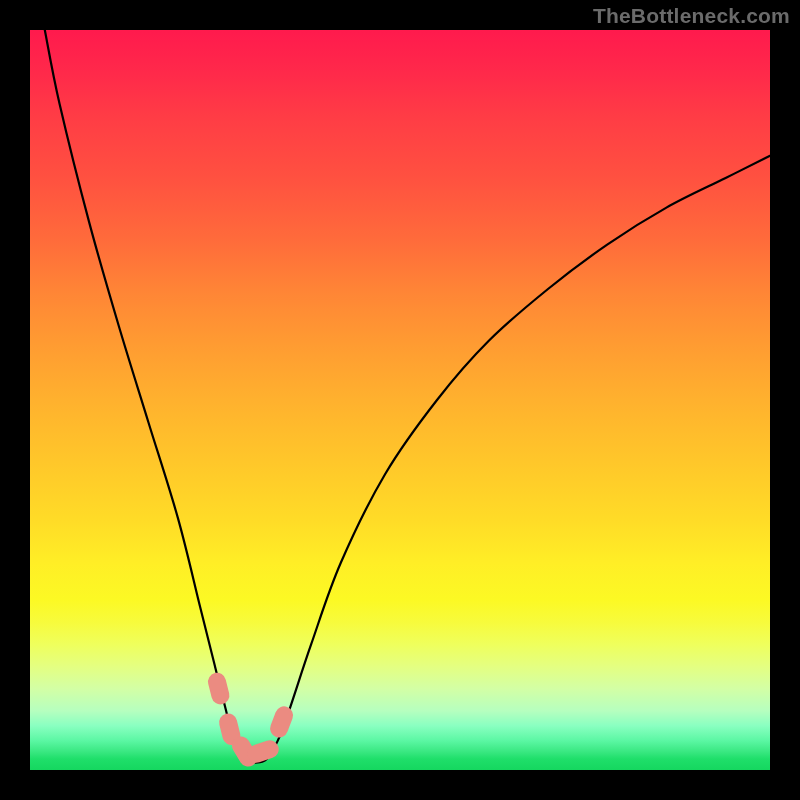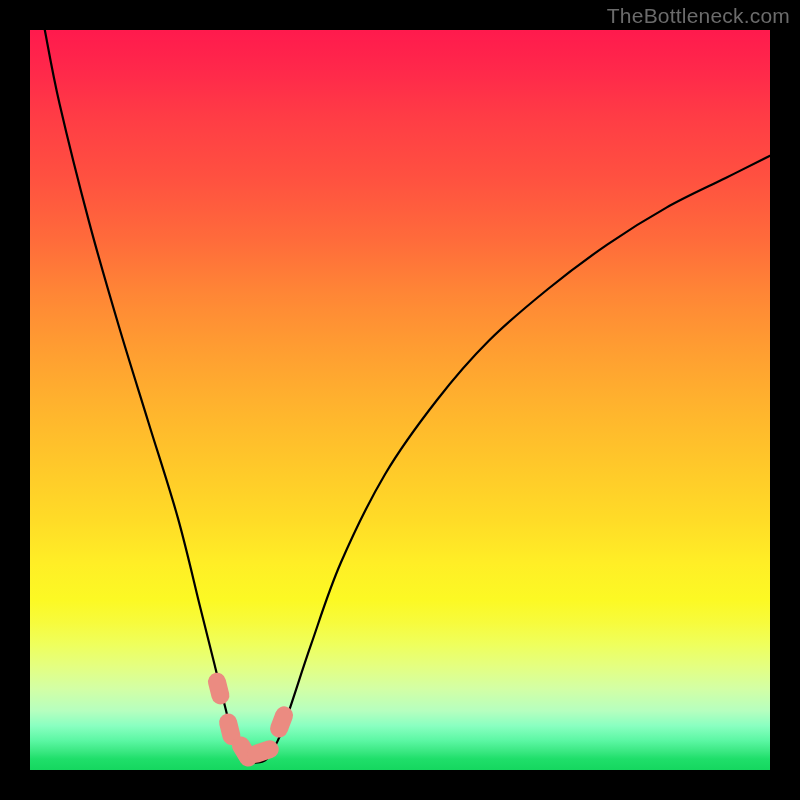--- a/index.html
+++ b/index.html
@@ -48,21 +48,21 @@
       #1fdf6a 98.5%,
       #15d75f 100%
     );
   }
   .watermark {
     position: absolute;
     top: 4px;
     right: 10px;
     color: #6b6b6b;
     font-size: 21px;
-    font-weight: 400;
+    font-weight: 700;
     letter-spacing: 0.2px;
     z-index: 20;
     user-select: none;
   }
   svg.overlay {
     position: absolute;
     left: 30px;
     top: 30px;
     width: 740px;
     height: 740px;

